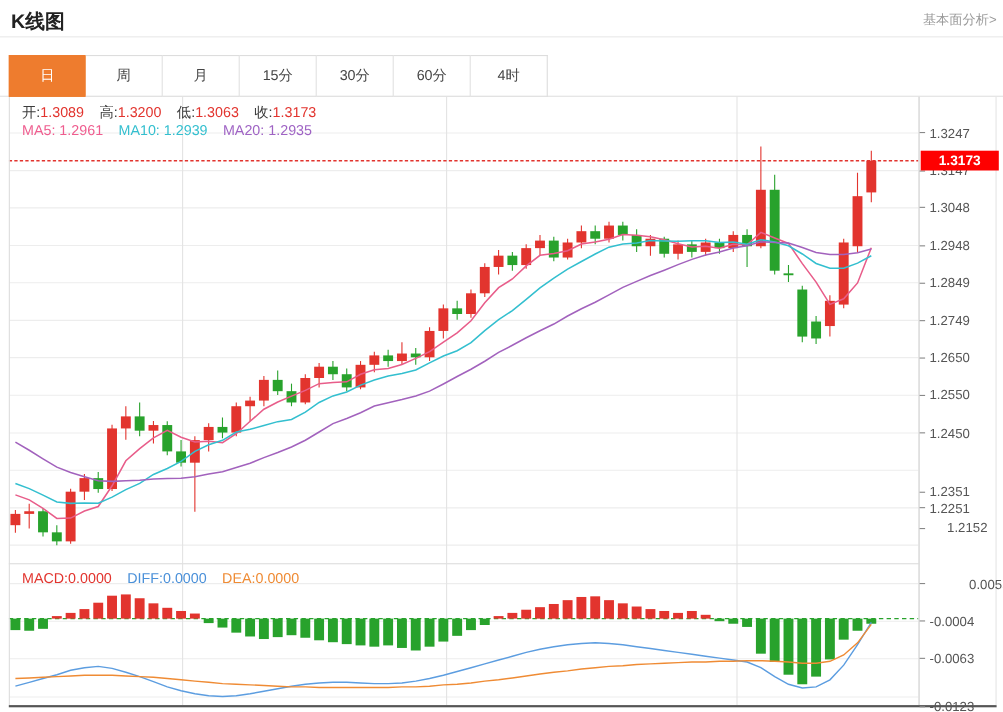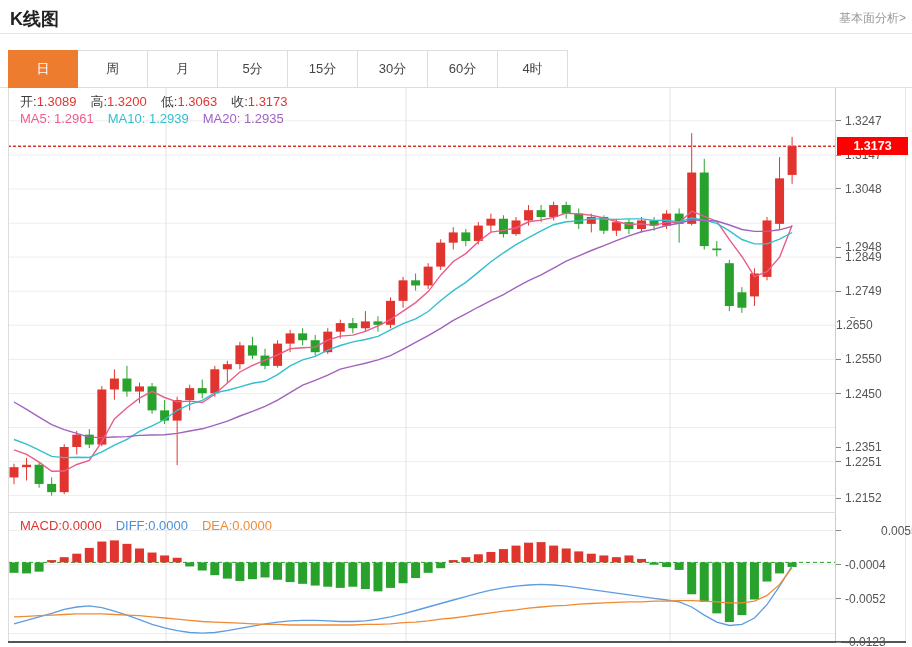--- a/index.html
+++ b/index.html
@@ -34,21 +34,20 @@
 
 <div class="page">
   <div class="title">K线图</div>
   <a class="an-link">基本面分析&gt;</a>
   <div class="divider"></div>
 
   <div class="tabs">
       <div class="tab active">日</div>
       <div class="tab">周</div>
       <div class="tab">月</div>
-      <div class="tab">5分</div>
       <div class="tab">15分</div>
       <div class="tab">30分</div>
       <div class="tab">60分</div>
       <div class="tab">4时</div>
     </div>
   <div class="tabs-underline"></div>
 
   <div class="legend-row" style="top:93px; left:20px;"><span class="li"><span style="color: rgb(60, 60, 60);">开:</span><span style="color: rgb(226, 52, 46);">1.3089</span></span><span class="li"><span style="color: rgb(60, 60, 60);">高:</span><span style="color: rgb(226, 52, 46);">1.3200</span></span><span class="li"><span style="color: rgb(60, 60, 60);">低:</span><span style="color: rgb(226, 52, 46);">1.3063</span></span><span class="li"><span style="color: rgb(60, 60, 60);">收:</span><span style="color: rgb(226, 52, 46);">1.3173</span></span></div>
   <div class="legend-row" style="top:111px; left:20px;"><span class="li"><span style="color: rgb(239, 93, 143);">MA5: </span><span style="color: rgb(239, 93, 143);">1.2961</span></span><span class="li"><span style="color: rgb(51, 191, 207);">MA10: </span><span style="color: rgb(51, 191, 207);">1.2939</span></span><span class="li"><span style="color: rgb(159, 99, 196);">MA20: </span><span style="color: rgb(159, 99, 196);">1.2935</span></span></div>
   <div class="legend-row" style="top:518px; left:20px;"><span class="li"><span style="color: rgb(226, 52, 46);">MACD:</span><span style="color: rgb(226, 52, 46);">0.0000</span></span><span class="li"><span style="color: rgb(74, 144, 217);">DIFF:</span><span style="color: rgb(74, 144, 217);">0.0000</span></span><span class="li"><span style="color: rgb(239, 139, 52);">DEA:</span><span style="color: rgb(239, 139, 52);">0.0000</span></span></div>
@@ -289,68 +288,68 @@
         <span>1.3247</span>
       </div>
       <div class="tick" style="top: 59.0734px;">
         <i></i>
         <span>1.3147</span>
       </div>
       <div class="tick" style="top: 92.9524px; justify-content: space-between;">
         <i></i>
         <span>1.3048</span>
       </div>
-      <div class="tick" style="top: 127.174px; margin-top: 24px;">
+      <div class="tick" style="top: 127.174px;">
         <i></i>
         <span>1.2948</span>
       </div>
       <div class="tick" style="top: 161.052px;">
         <i></i>
         <span>1.2849</span>
       </div>
       <div class="tick" style="top: 195.274px;">
         <i></i>
         <span>1.2749</span>
       </div>
-      <div class="tick" style="top: 229.153px; flex-direction: column;">
+      <div class="tick" style="top: 229.153px;">
         <i></i>
         <span>1.2650</span>
       </div>
       <div class="tick" style="top: 263.374px;">
         <i></i>
         <span>1.2550</span>
       </div>
       <div class="tick" style="top: 297.595px;">
         <i></i>
         <span>1.2450</span>
       </div>
       <div class="tick" style="top: 331.474px; margin-top: 20px;">
         <i></i>
         <span>1.2351</span>
       </div>
       <div class="tick" style="top: 365.695px;">
         <i></i>
         <span>1.2251</span>
       </div>
-      <div class="tick" style="top: 402px;">
+      <div class="tick" style="top: 384px; gap: 16px;">
         <i></i>
         <span>1.2152</span>
       </div>
     </div>
   <div class="axis" id="axis-macd" style="top:512px; height:129px;">
       <div class="tick" style="top: 10.5361px; gap: 36px;">
         <i></i>
         <span>0.0055</span>
       </div>
       <div class="tick" style="top: 44.7122px;">
         <i></i>
         <span>-0.0004</span>
       </div>
       <div class="tick" style="top: 78.8882px;">
         <i></i>
-        <span>-0.0052</span>
+        <span>-0.0063</span>
       </div>
       <div class="tick" style="top: 122px;">
         <i></i>
         <span>-0.0123</span>
       </div>
     </div>
 </div>
 
 </body></html>

